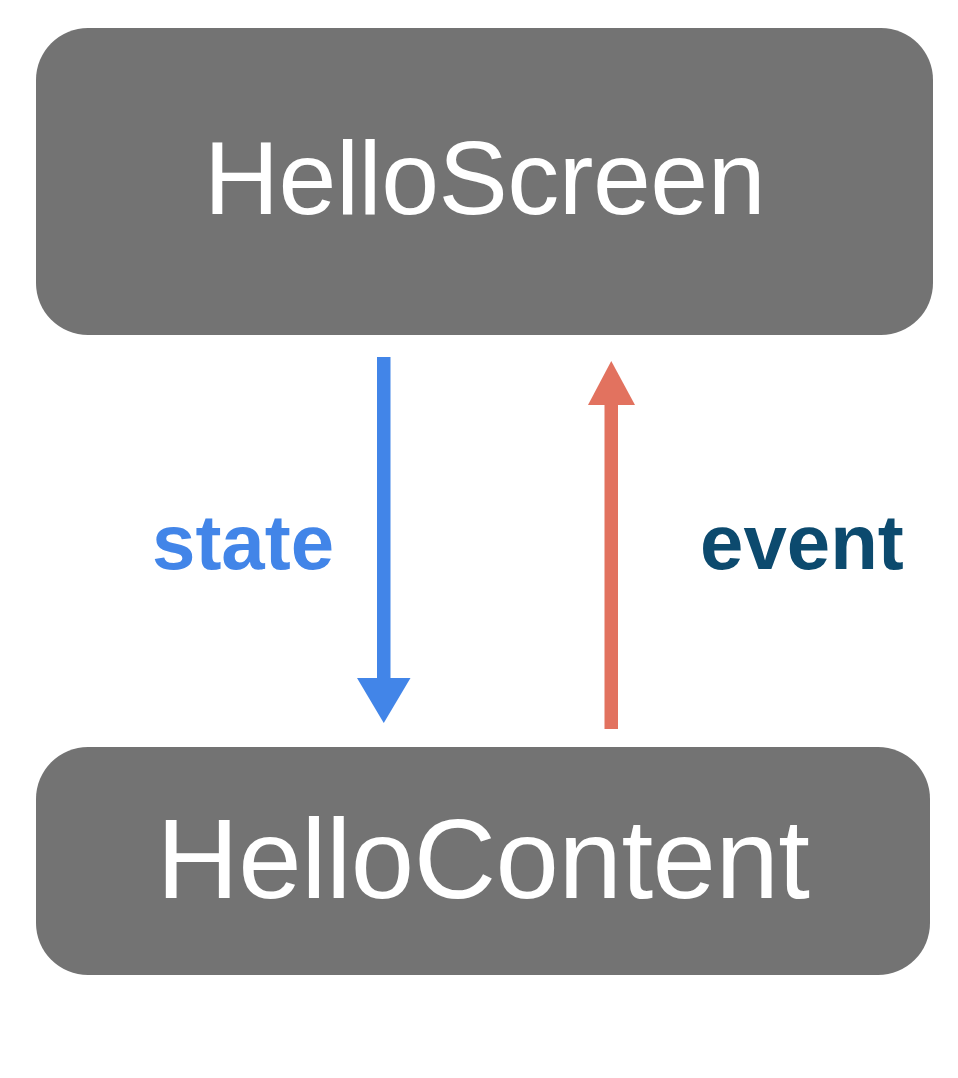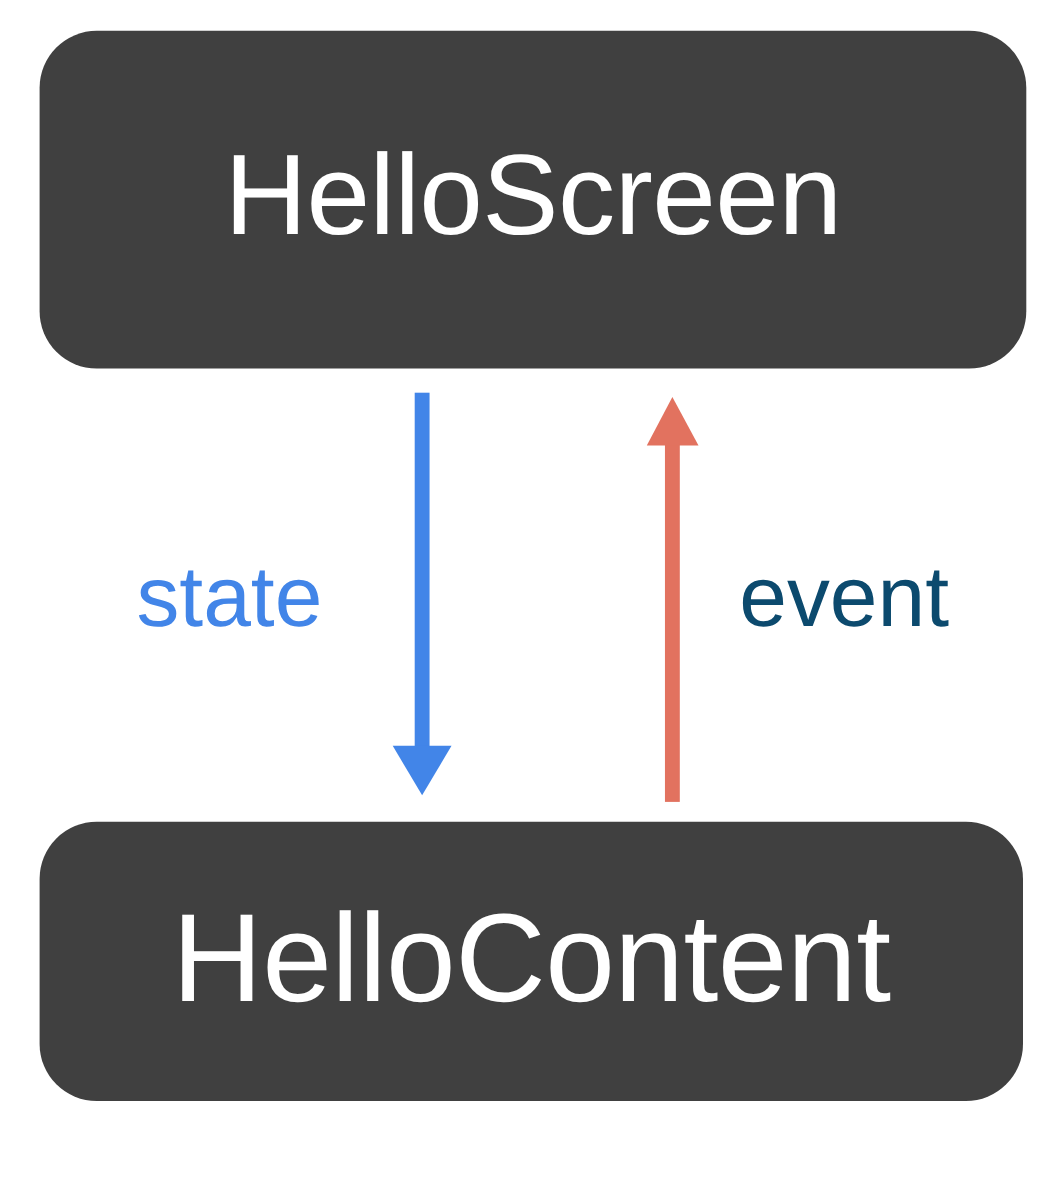--- a/index.html
+++ b/index.html
@@ -20,38 +20,38 @@
     background: #ffffff;
     overflow: hidden;
   }
 
   
   .node-box {
     position: absolute;
     display: flex;
     align-items: center;
     justify-content: center;
-    background: #404040;
+    background: #737373;
     border-radius: 50px;
     box-sizing: border-box;
   }
 
   #node-hello-screen {
     left: 36px;
     top: 28px;
     width: 897px;
     height: 307px;
     border-radius: 52px;
   }
 
   #node-hello-content {
     left: 36px;
     top: 747px;
     width: 894px;
-    height: 254px;
+    height: 228px;
     border-radius: 52px;
   }
 
   .node-label {
     color: #ffffff;
     font-family: "Liberation Sans", sans-serif;
     font-weight: 400;
     line-height: 1;
     letter-spacing: -0.5px;
     white-space: nowrap;
@@ -75,25 +75,26 @@
     top: 0;
     width: 958px;
     height: 1078px;
     pointer-events: none;
   }
 
   
   .edge-label {
     position: absolute;
     font-family: "Liberation Sans", sans-serif;
-    font-weight: 400;
+    font-weight: 700;
     font-size: 78px;
     line-height: 1;
     white-space: nowrap;
     user-select: none;
+    margin-left: 28px;
   }
 
   #edge-label-state {
     left: 124px;
     top: 503px;
     color: #4285e8;
   }
 
   #edge-label-event {
     left: 672px;

